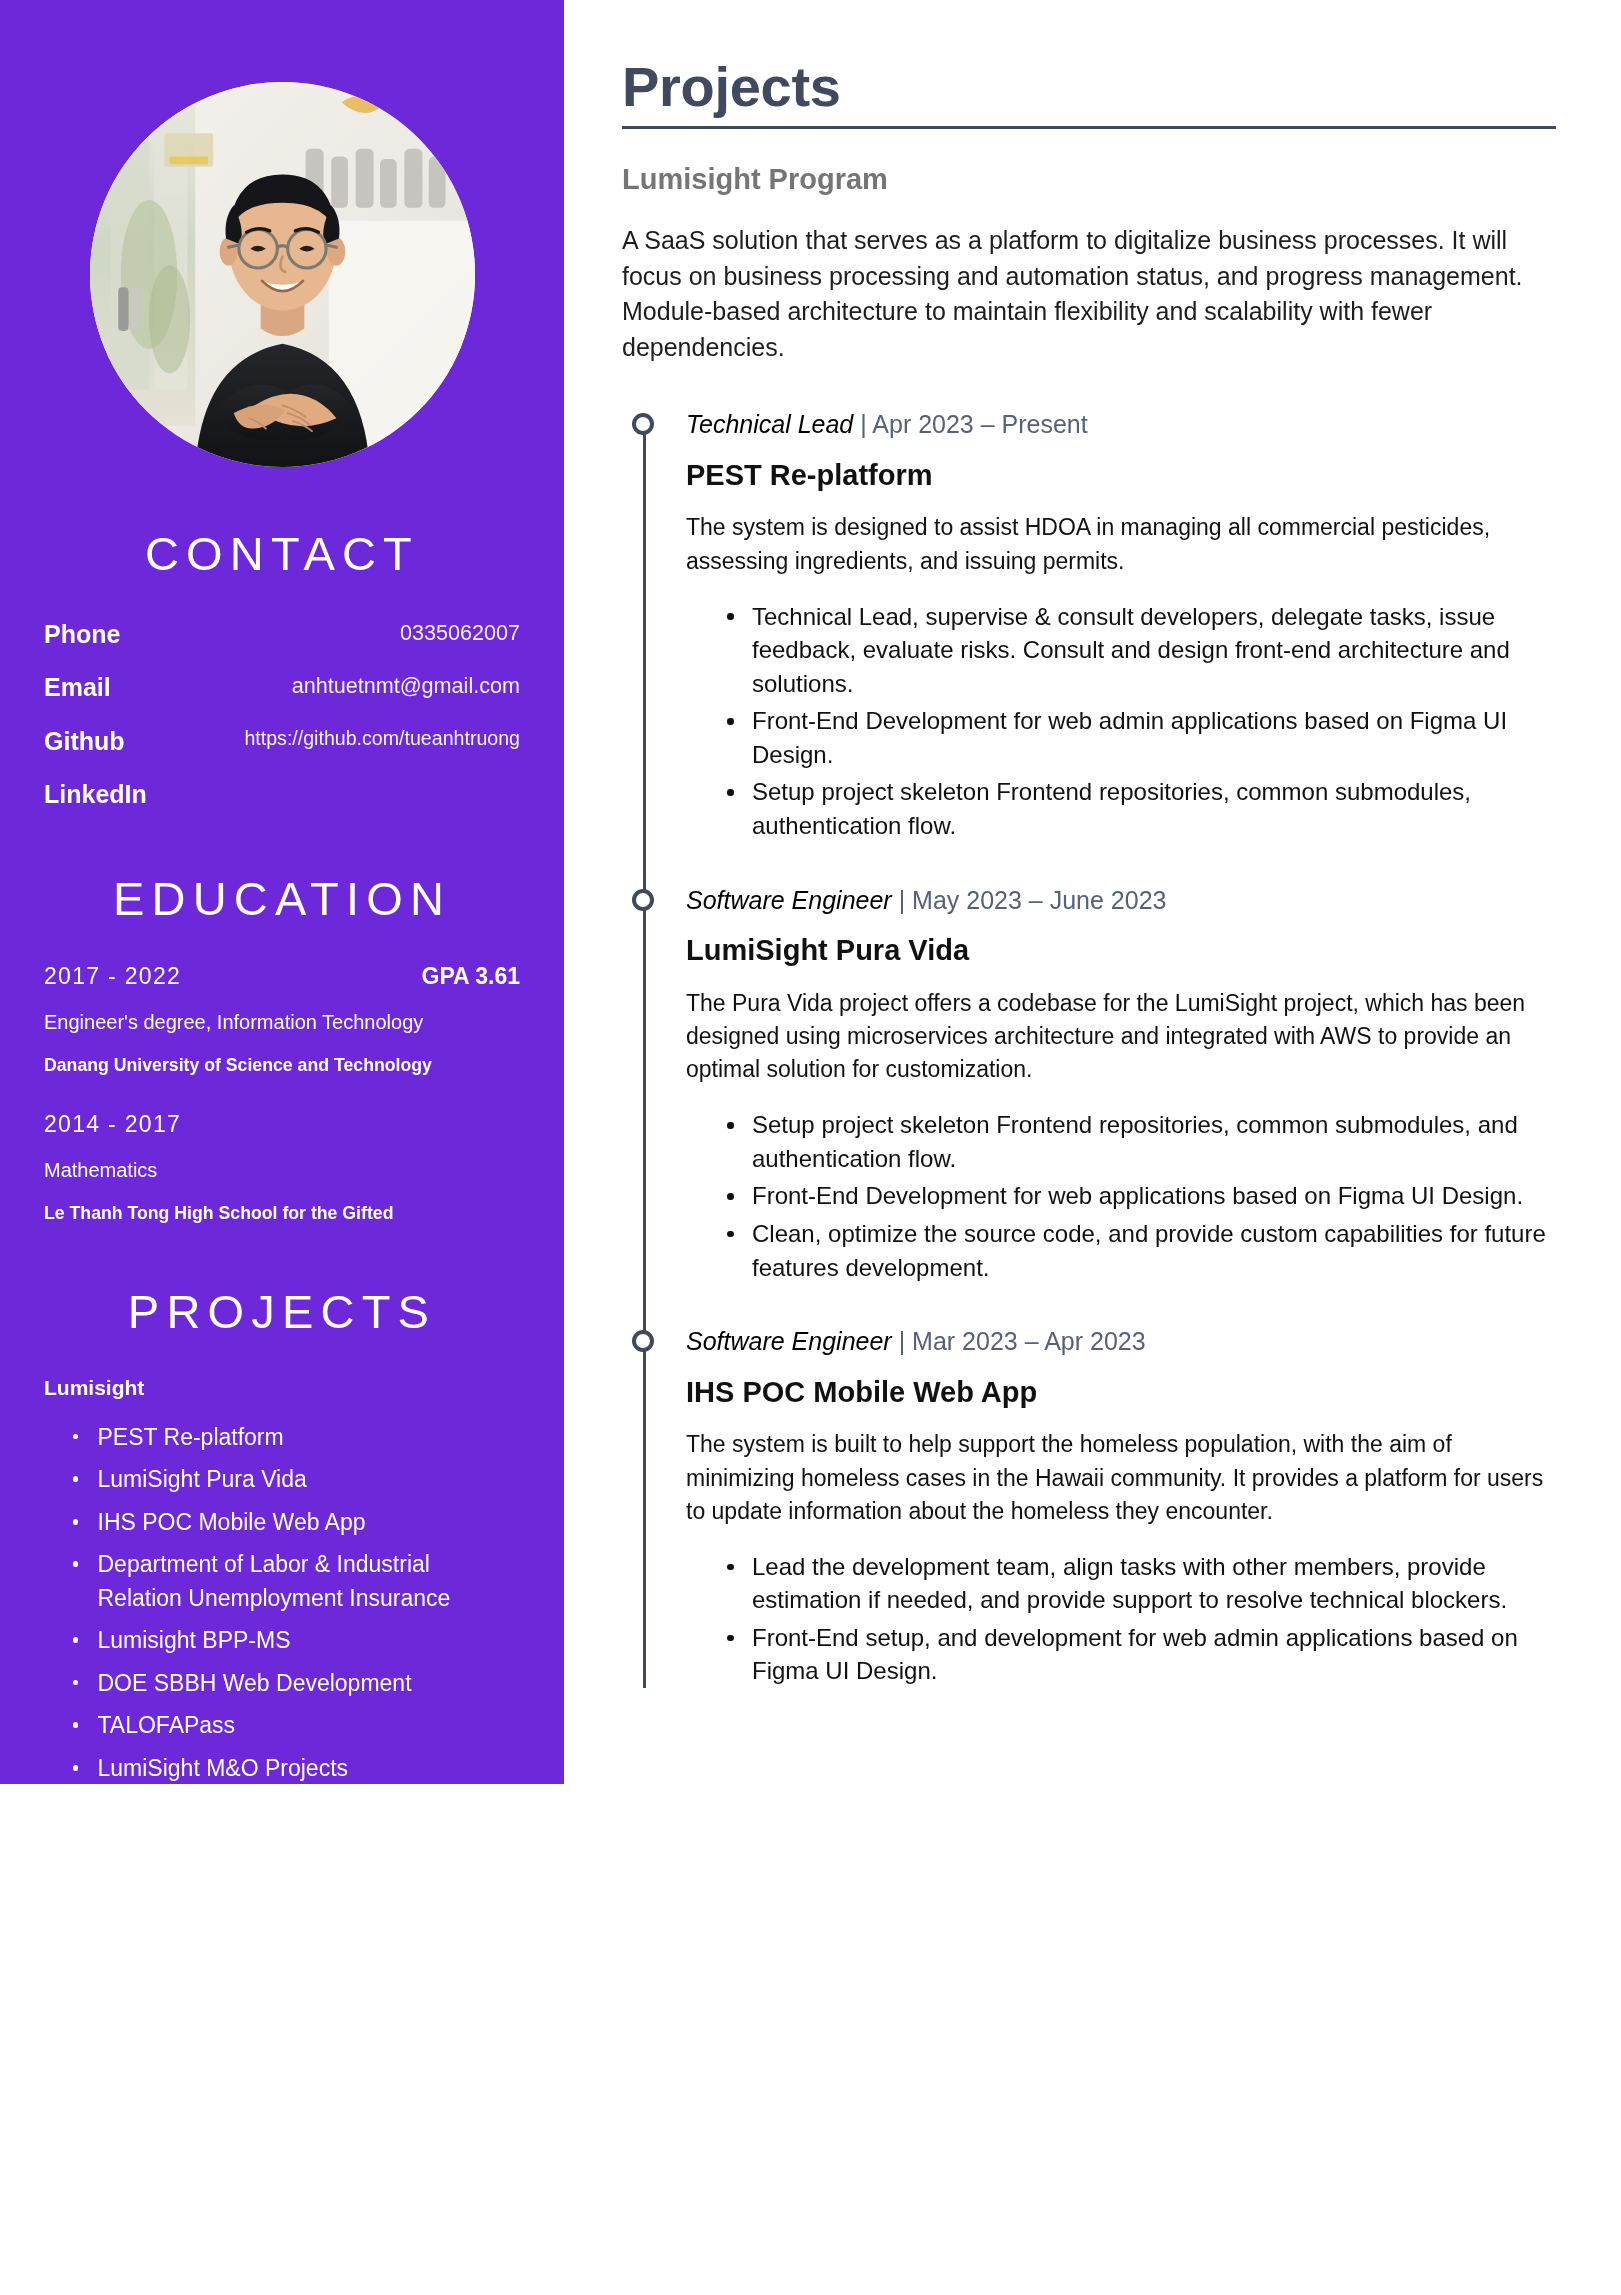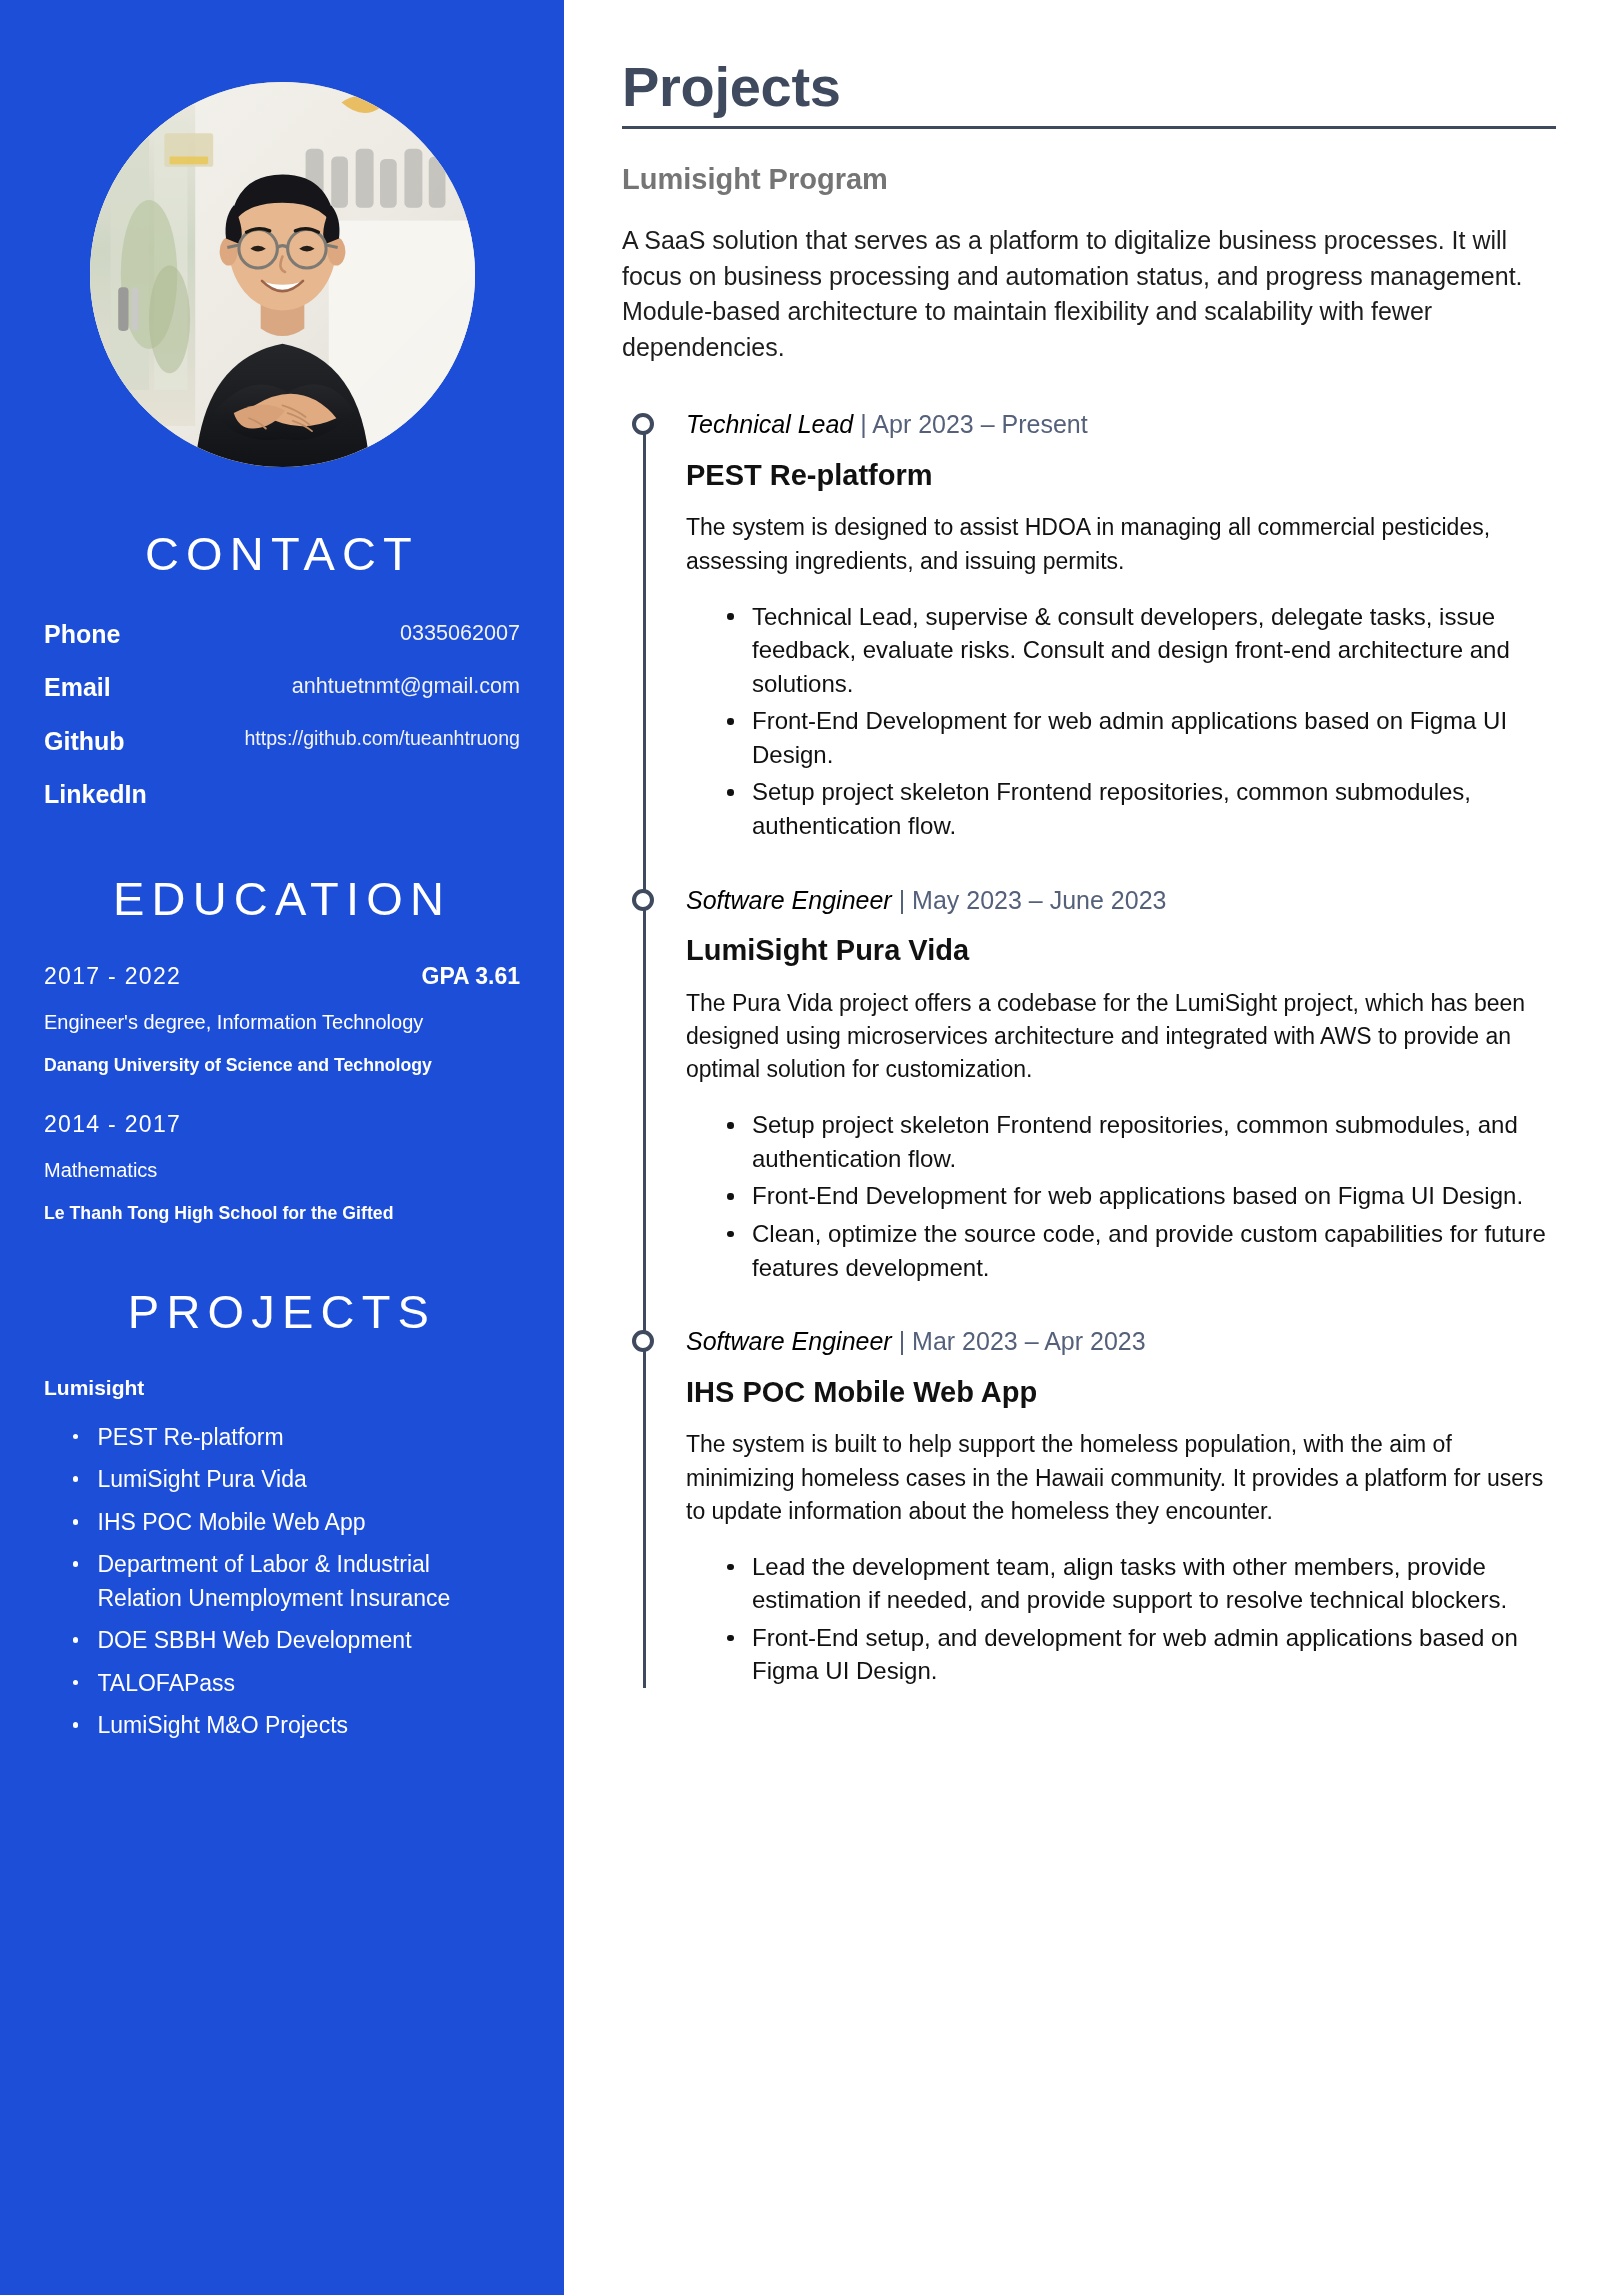--- a/index.html
+++ b/index.html
@@ -17,22 +17,22 @@
     height: 2295px;
     display: flex;
     background: #ffffff;
     overflow: hidden;
   }
 
   
   .sidebar {
     width: 564px;
     min-width: 564px;
-    height: 2295px;
-    background: #1d4ed8;
+    height: 1784px;
+    background: #6d28d9;
     position: relative;
     padding: 0 44px;
   }
 
   .photo-wrap {
     margin-top: 82px;
     display: flex;
     justify-content: center;
   }
   .photo {
@@ -410,20 +410,21 @@
 
     <h2 class="sec-title">PROJECTS</h2>
 
     <div class="proj-group-title">Lumisight</div>
 
     <ul class="proj-list">
       <li>PEST Re-platform</li>
       <li>LumiSight Pura Vida</li>
       <li>IHS POC Mobile Web App</li>
       <li>Department of Labor &amp; Industrial Relation Unemployment Insurance</li>
+      <li>Lumisight BPP-MS</li>
       <li>DOE SBBH Web Development</li>
       <li>TALOFAPass</li>
       <li>LumiSight M&amp;O Projects</li>
     </ul>
   </aside>
 
   <main class="main">
 
     <h1 class="page-title">Projects</h1>
     <div class="title-rule"></div>

